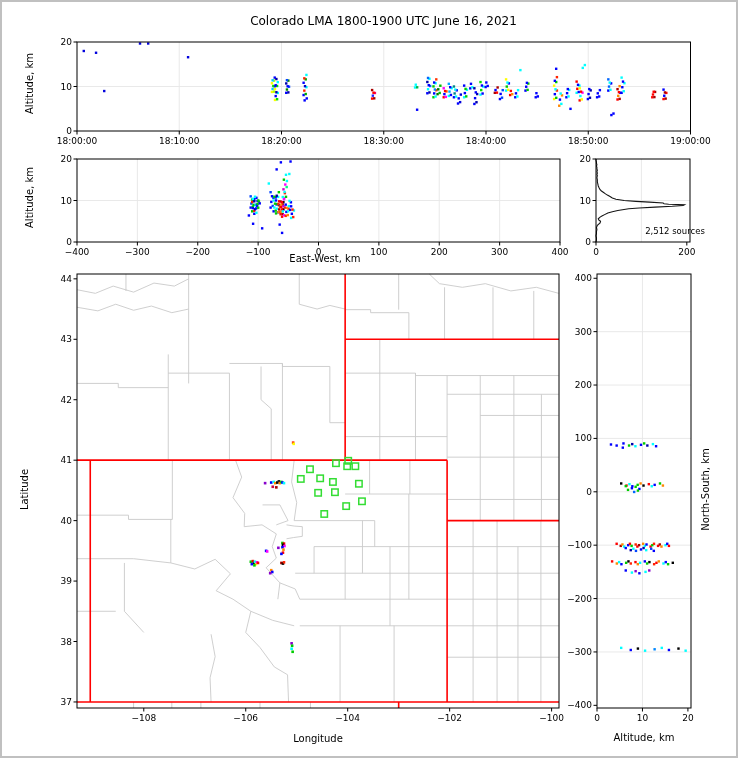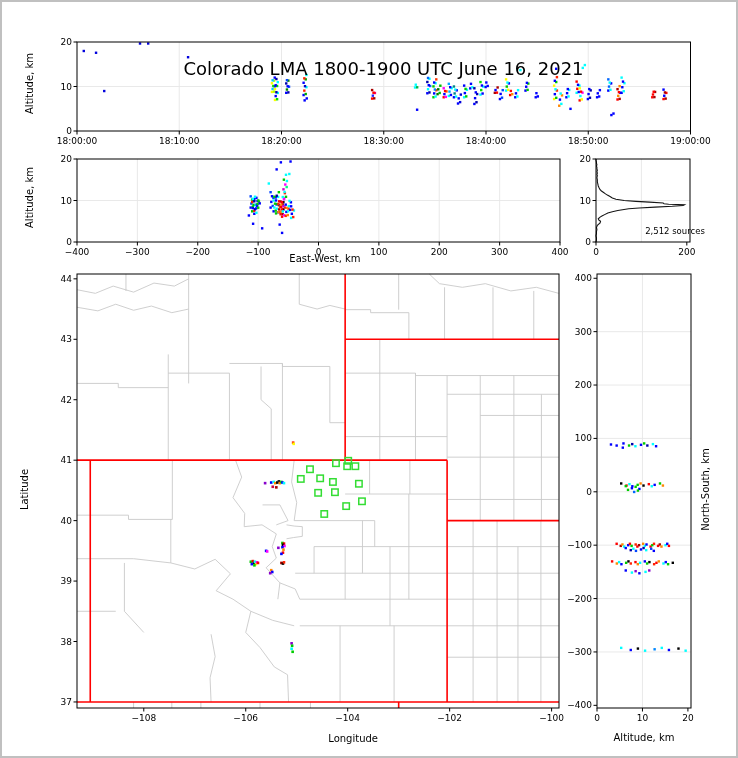--- a/index.html
+++ b/index.html
@@ -1,21 +1,21 @@
 <!DOCTYPE html>
 <html><head>
 <meta charset="utf-8">
 <style>
   html,body{margin:0;padding:0;background:#d9d9d9;}
   #figure{position:relative;width:738px;height:758px;background:#ffffff;
     border:2px solid #c0c0c0;box-sizing:border-box;overflow:hidden;
     font-family:"DejaVu Sans","Liberation Sans",sans-serif;}
   #plot-canvas{position:absolute;left:0;top:0;}
   .lbl{position:absolute;color:#000;white-space:nowrap;}
-  .title{font-size:18px;margin-top:44px;}
+  .title{font-size:12px;}
   .axlabel{font-size:10px;}
   .small{font-size:8.5px;padding-left:32px;}
   .rot{transform:rotate(-90deg);transform-origin:center center;}
   .ctr{text-align:center;}
 </style>
 </head>
 <body>
 
 <div id="figure">
   <svg id="plot-canvas" width="738" height="758" viewBox="0 0 738 758">
@@ -748,18 +748,18 @@
   <div class="lbl axlabel ctr rot" style="left:-33px;top:76px;width:120px;">Altitude, km</div>
 
   <div class="lbl axlabel ctr rot" style="left:-33px;top:190px;width:120px;">Altitude, km</div>
 
   <div class="lbl axlabel ctr" style="left:263px;top:251px;width:120px;">East-West, km</div>
 
   <div class="lbl small ctr" style="left:594px;top:224px;width:94px;">2,512 sources</div>
 
   <div class="lbl axlabel ctr rot" style="left:-38px;top:482px;width:120px;">Latitude</div>
 
-  <div class="lbl axlabel ctr" style="left:256px;top:731px;width:120px;text-align:right;">Longitude</div>
+  <div class="lbl axlabel ctr" style="left:256px;top:731px;width:120px;">Longitude</div>
 
   <div class="lbl axlabel ctr rot" style="left:643px;top:482px;width:120px;">North-South, km</div>
 
   <div class="lbl axlabel ctr" style="left:582px;top:730px;width:120px;">Altitude, km</div>
 </div>
 
 </body></html>

